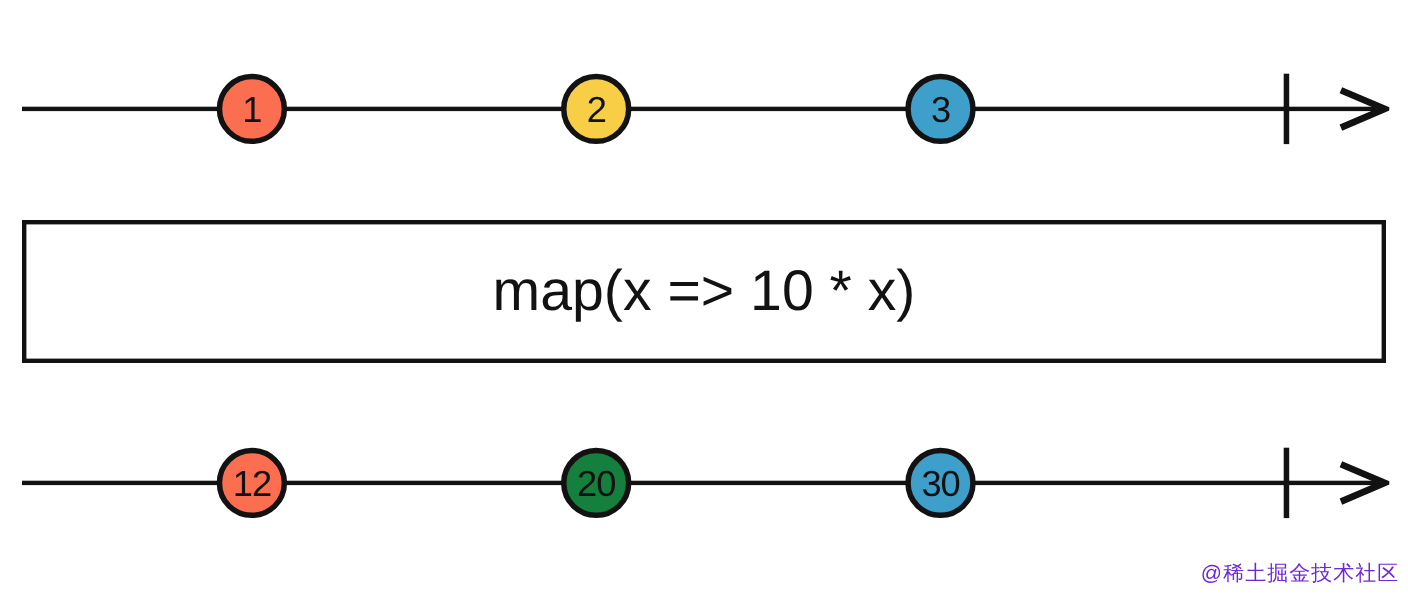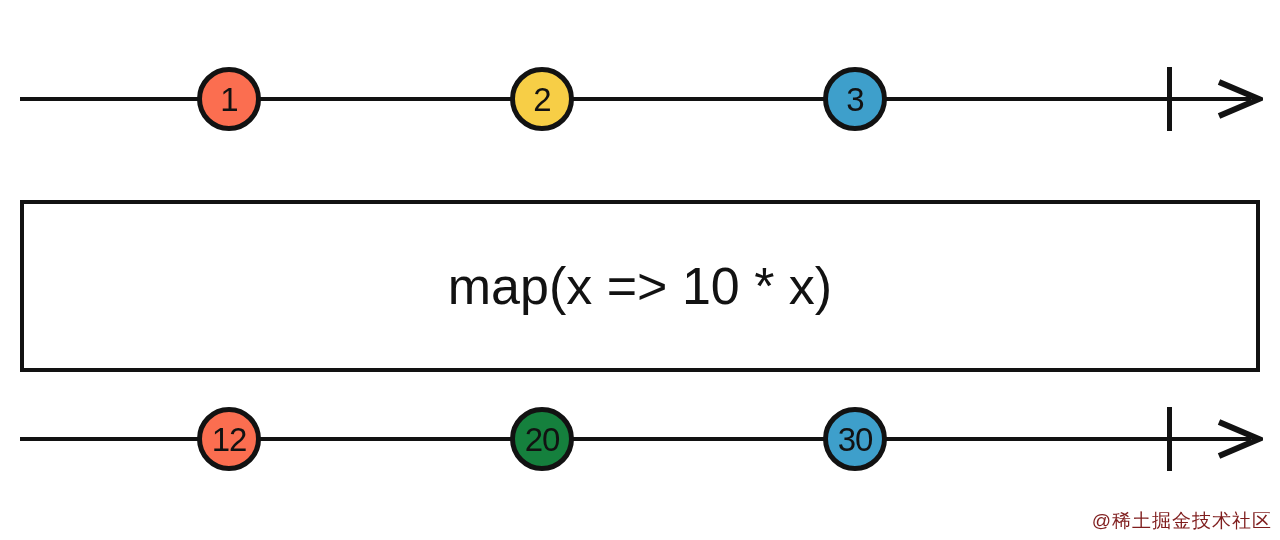--- a/index.html
+++ b/index.html
@@ -46,38 +46,38 @@
   .marble.pos-3 { left: 823px; }
   .marble-label {
     font-size: 33px; line-height: 1;
     color: #121212;
     letter-spacing: -1px;
   }
 
   
   .operator-box {
     position: absolute; left: 20px; top: 200px;
-    width: 1240px; height: 172px;
+    width: 1240px; height: 130px;
     box-sizing: border-box;
     border: 4px solid #121212;
     background: #ffffff;
     display: flex; align-items: center; justify-content: center;
   }
   .operator-label {
     font-size: 52px;
     color: #121212;
     letter-spacing: 0px;
     white-space: pre;
   }
 
   
   .watermark {
     position: absolute; right: 8px; bottom: 6px;
     font-size: 19px;
-    color: #7f1d1d;
+    color: #6d28d9;
     letter-spacing: 1px;
   }
 </style>
 </head>
 <body>
 
 <div class="stage">
 
   <div class="timeline source">
     <div class="tl-line"></div>

